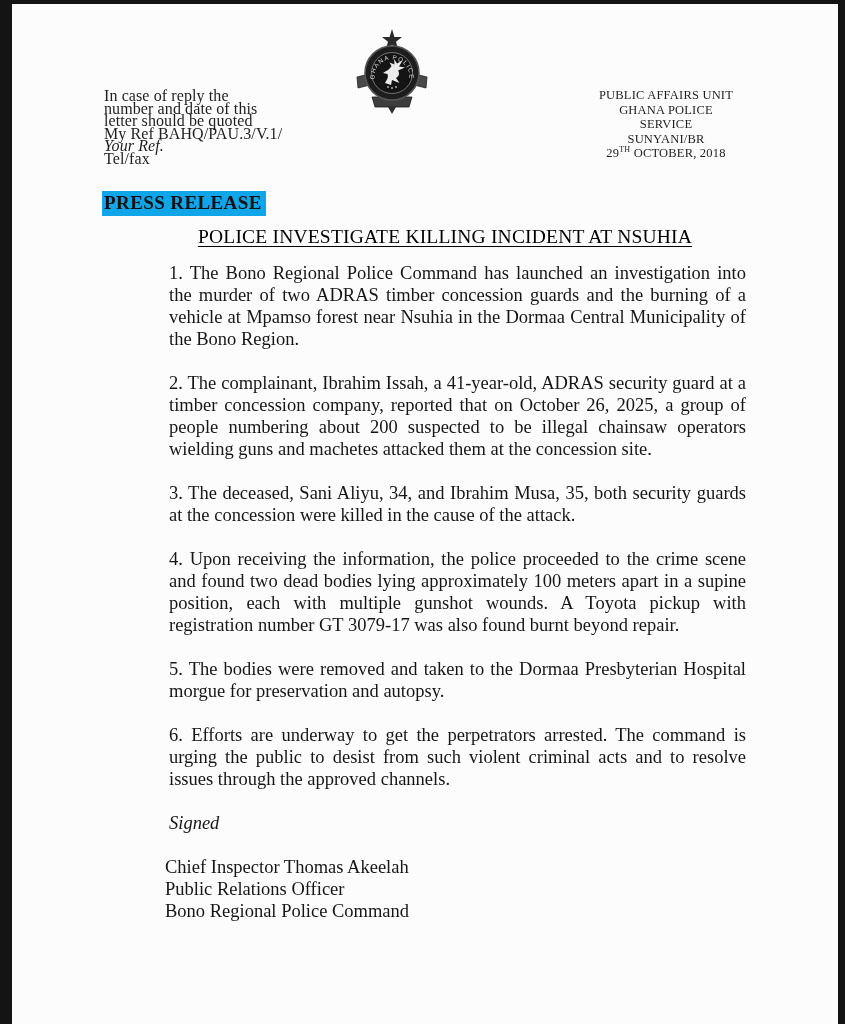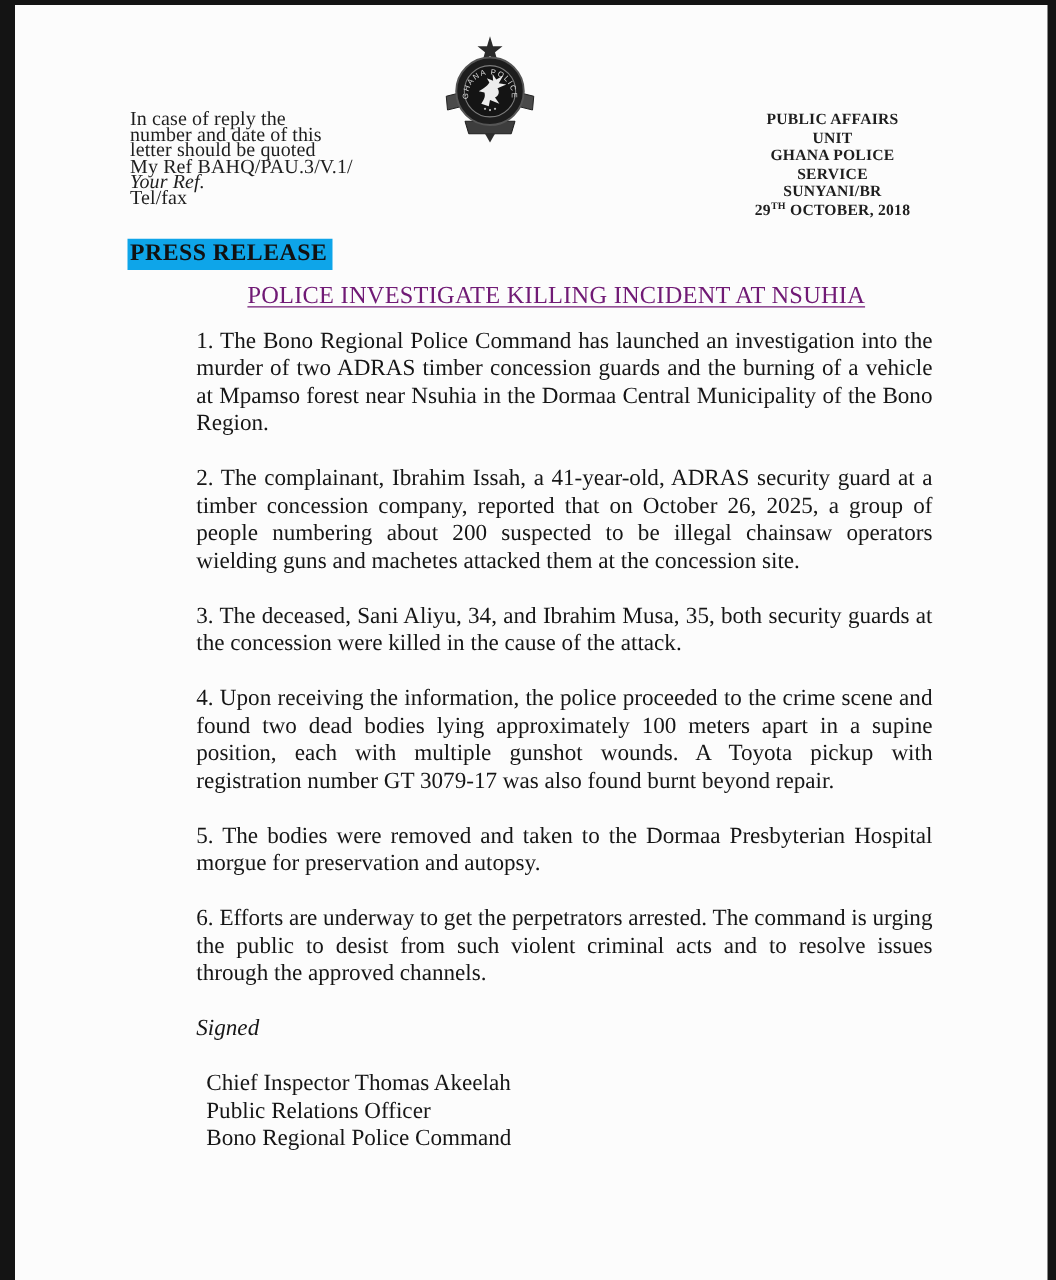--- a/index.html
+++ b/index.html
@@ -19,43 +19,43 @@
   .crest { position:absolute; left:334px; top:24px; }
   .left-note {
     position:absolute; left:92px; top:86px;
     font-size:16px; line-height:12.5px; color:#1e1e1e;
     letter-spacing:0.1px;
   }
   .left-note .your-ref { font-weight:normal; font-style:italic; }
   .unit-block {
     position:absolute; left:584px; top:84px; width:140px;
     text-align:center; font-size:12.5px; line-height:14.5px;
-    color:#1e1e1e; letter-spacing:0.2px;font-weight:bold;
+    color:#1e1e1e; letter-spacing:0.2px;
   }
   .unit-block sup { font-size:8px; vertical-align:super; line-height:0; }
   
   .press-release {
     position:absolute; left:90px; top:187px;
     display:inline-block; background:#0ea5e9;
     font-weight:bold; font-size:19px; letter-spacing:0.4px;
     padding:1px 4px 2px 2px; color:#111;
   }
   .headline {
     position:absolute; left:133px; top:222px; width:600px;
     text-align:center; font-size:19.5px; letter-spacing:0.2px;
     text-decoration:underline; text-underline-offset:3px;
-    color:#701a75; font-weight:normal;
+    color:#000000; font-weight:normal;
   }
   
   .body-text {
     position:absolute; left:145px; top:258px; width:589px;
     font-size:18.5px; line-height:22px; text-align:justify;
     color:#161616;
   }
-  .body-text p { margin:0 0 22px 0; }
+  .body-text p { margin:0 0 22px 12px; }
   .signed { margin:6px 0 22px 18px; text-align:left;font-style:italic; }
   .signatory { margin-left:8px; line-height:22px; text-align:left; }
   
 </style>
 </head>
 <body>
 
 <div class="photo">
   <div class="page">
 

